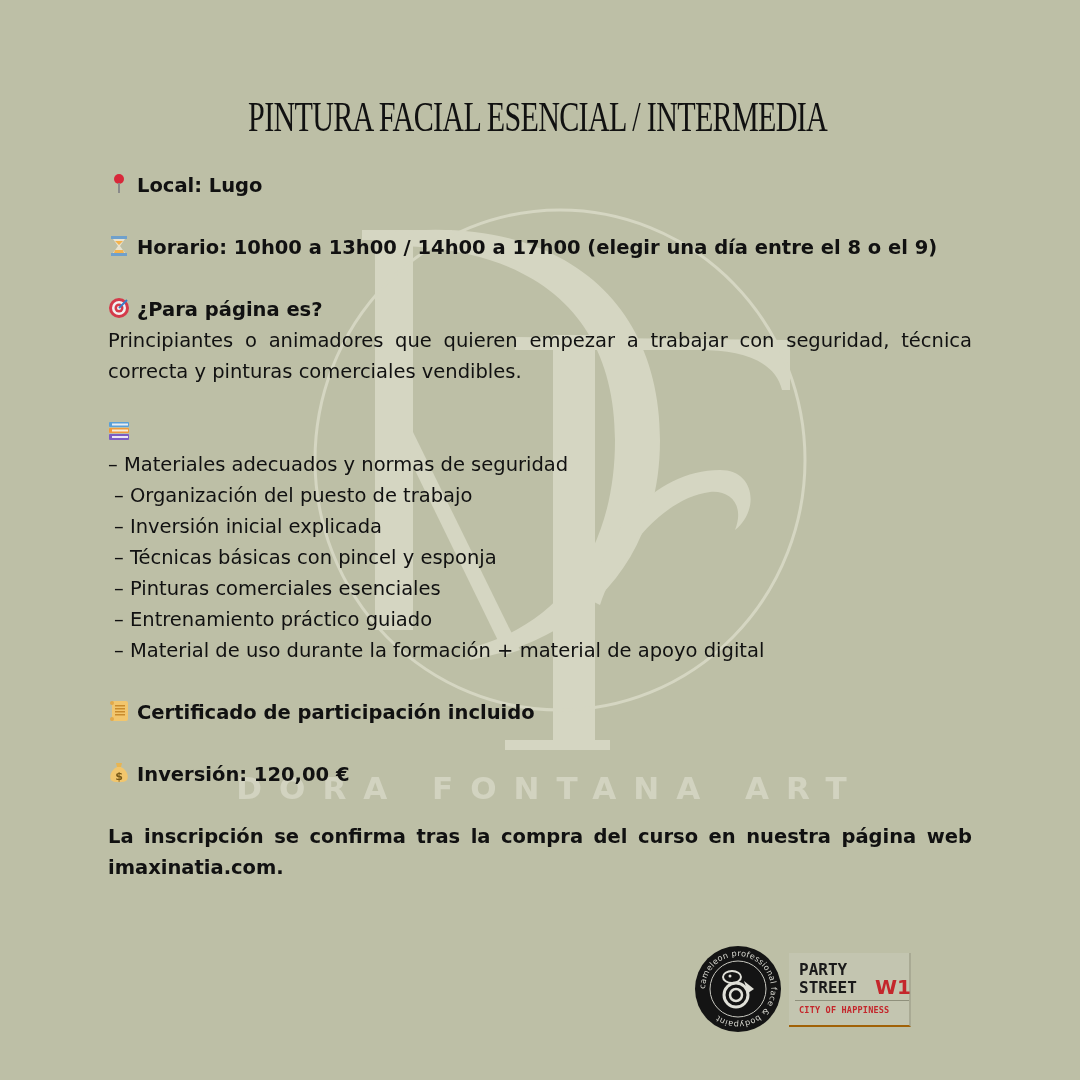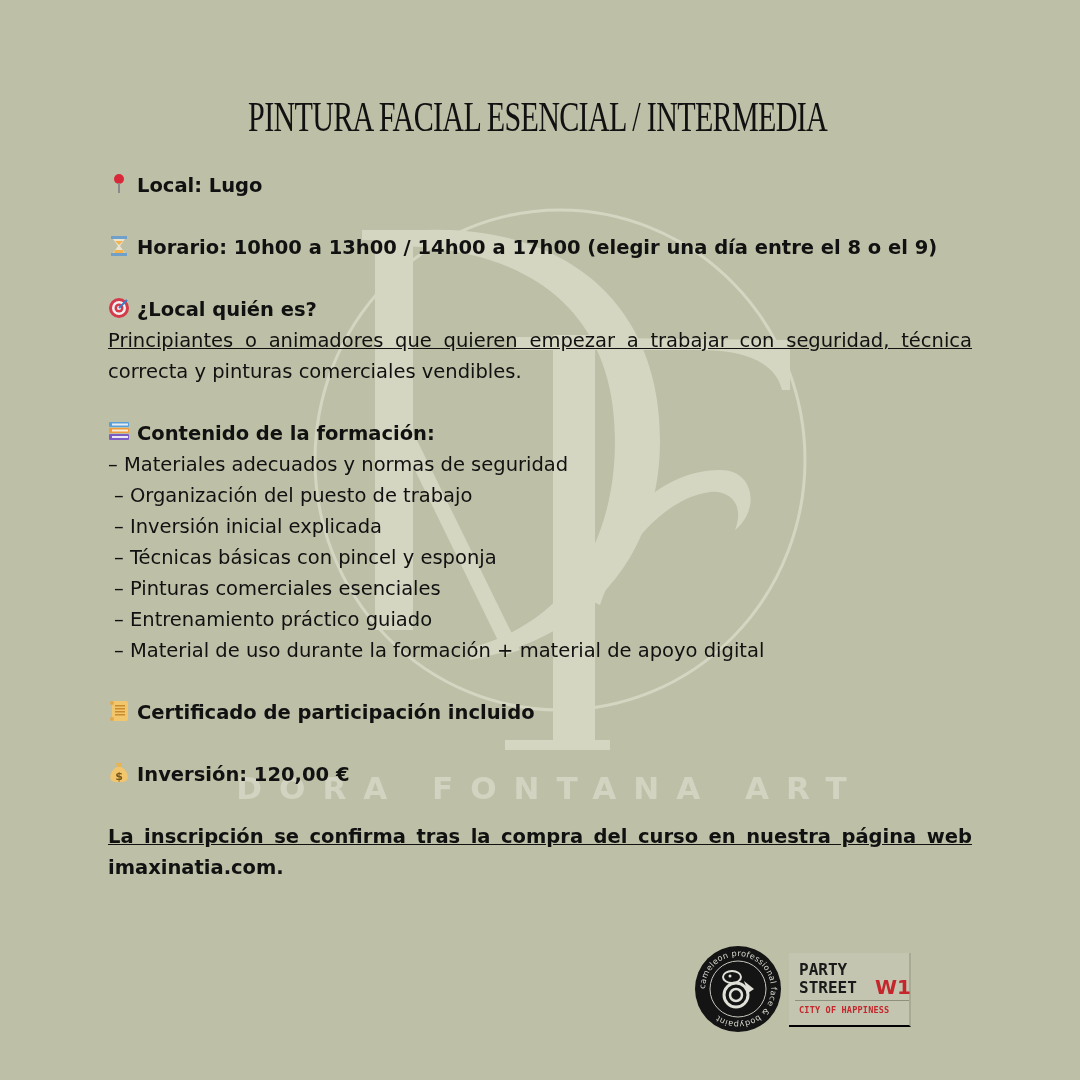--- a/index.html
+++ b/index.html
@@ -52,21 +52,21 @@
     position: absolute;
     left: 108px;
     width: 864px;
     top: 170px;
     font-size: 19.5px;
     line-height: 31px;
   }
   .para { margin: 0; }
   .gap { height: 31px; }
   .b { font-weight: bold; }
-  .jline { text-align: justify; text-align-last: justify; text-decoration: underline; }
+  .jline { text-align: justify; text-align-last: justify; }
   .icon {
     display: inline-block;
     width: 22px;
     height: 22px;
     vertical-align: -3px;
     margin-right: 7px;
   }
   .list-item { white-space: nowrap; }
   .list-item.indent { padding-left: 6px; }
   .logos {
@@ -104,21 +104,21 @@
     width: 88px;
     height: 88px;
   }
   .party {
     position: absolute;
     left: 229px;
     top: 8px;
     width: 122px;
     height: 74px;
     border-right: 2px solid #a9aa94;
-    border-bottom: 2px solid #000000;
+    border-bottom: 2px solid #a16207;
     background: #c3c5b0;
     box-sizing: border-box;
   }
   .party-l1, .party-l2 {
     position: absolute;
     left: 10px;
     font-family: "DejaVu Sans Mono", monospace;
     font-weight: bold;
     font-size: 16px;
     letter-spacing: 0px;
@@ -216,38 +216,38 @@
 
   <p class="para b">
     <span class="icon">
       <svg width="22" height="22" viewBox="0 0 22 22">
         <circle cx="11" cy="11" r="10" fill="#d43a4a"></circle>
         <circle cx="11" cy="11" r="7" fill="#f2f2f2"></circle>
         <circle cx="11" cy="11" r="4.5" fill="#d43a4a"></circle>
         <circle cx="11" cy="11" r="2" fill="#f2f2f2"></circle>
         <path d="M 11 11 L 19 3" stroke="#3a7bc8" stroke-width="2"></path>
       </svg>
-    </span><span>¿Local quién es?</span>
+    </span><span>¿Para página es?</span>
   </p>
   <div class="para jline">Principiantes o animadores que quieren empezar a trabajar con seguridad, técnica</div>
   <div class="para">correcta y pinturas comerciales vendibles.</div>
 
   <div class="gap"></div>
 
   <p class="para b">
     <span class="icon">
       <svg width="22" height="22" viewBox="0 0 22 22">
         <rect x="1" y="1" width="20" height="5" rx="1" fill="#5aa0d8"></rect>
         <rect x="1" y="7" width="20" height="5" rx="1" fill="#f09a3a"></rect>
         <rect x="1" y="13" width="20" height="6" rx="1" fill="#7b5cc4"></rect>
         <rect x="4" y="2.5" width="16" height="2" fill="#e8eef5"></rect>
         <rect x="4" y="8.5" width="16" height="2" fill="#f7ecd8"></rect>
         <rect x="4" y="15" width="16" height="2" fill="#ebe6f5"></rect>
       </svg>
-    </span><span>Contenido de la formación:</span>
+    </span>
   </p>
   <div class="list-item">– Materiales adecuados y normas de seguridad</div>
   <div class="list-item indent">– Organización del puesto de trabajo</div>
   <div class="list-item indent">– Inversión inicial explicada</div>
   <div class="list-item indent">– Técnicas básicas con pincel y esponja</div>
   <div class="list-item indent">– Pinturas comerciales esenciales</div>
   <div class="list-item indent">– Entrenamiento práctico guiado</div>
   <div class="list-item indent">– Material de uso durante la formación + material de apoyo digital</div>
 
   <div class="gap"></div>

